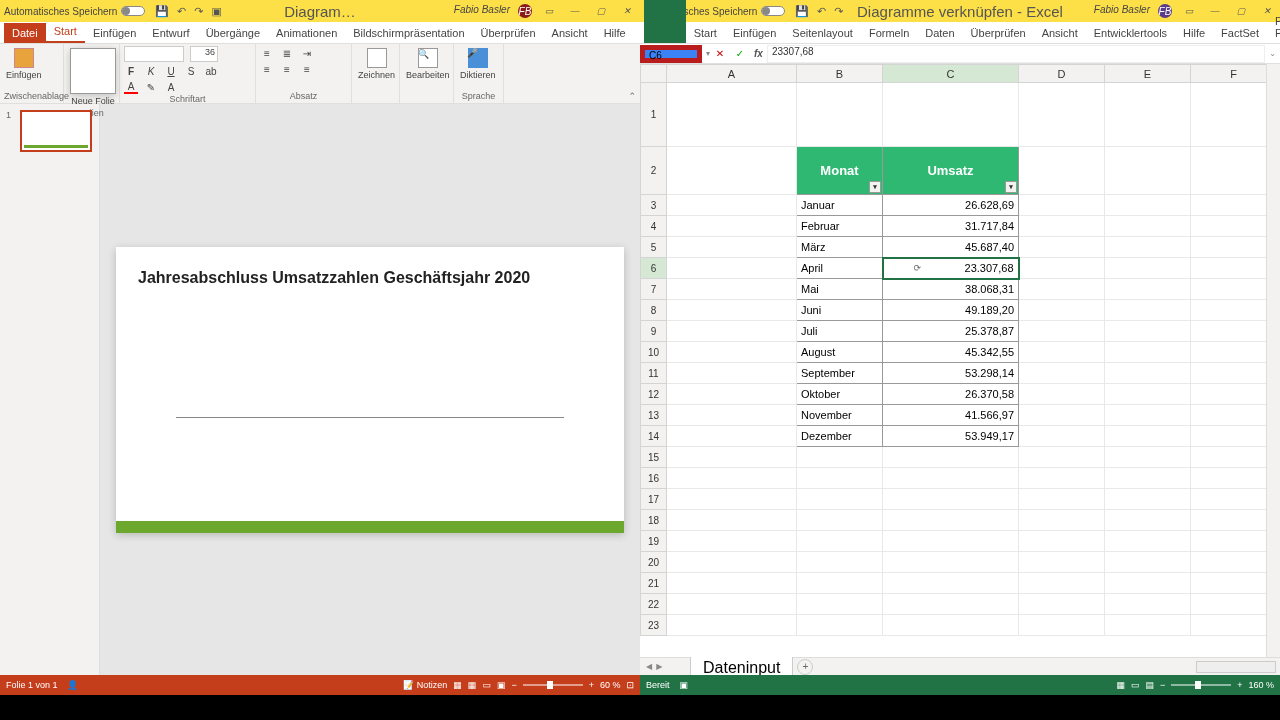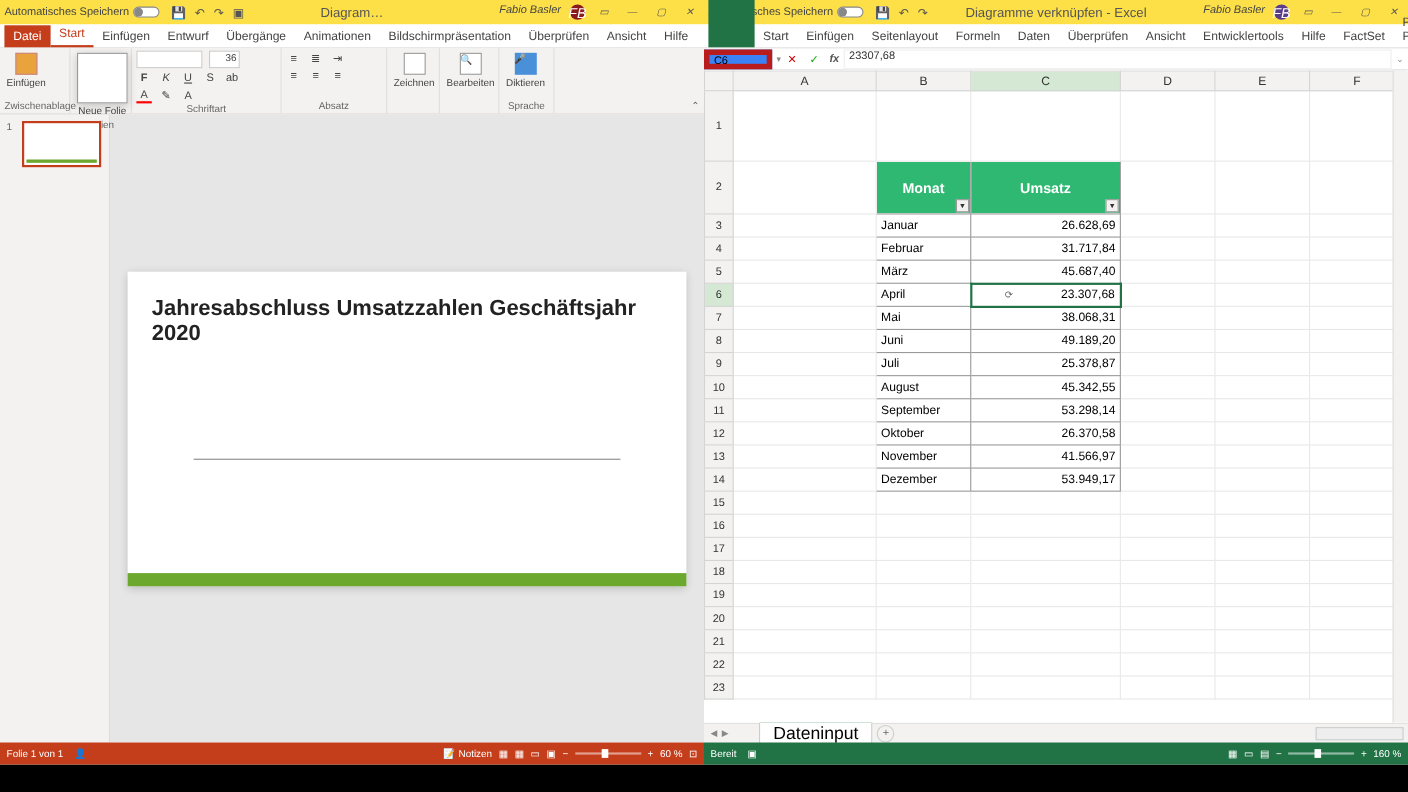--- a/index.html
+++ b/index.html
@@ -7,23 +7,23 @@
 .app { background: #fff; display: flex; flex-direction: column; position: relative; }
 .pp { width: 640px; height: 695px; }
 .xl { width: 640px; height: 695px; }
 
 
 .titlebar { height: 22px; background: #fde047; display: flex; align-items: center; font-size: 10px; color: #444; padding: 0 4px; position: relative; }
 .titlebar .autosave { display: flex; align-items: center; gap: 4px; }
 .toggle { width: 24px; height: 10px; border: 1px solid #888; border-radius: 5px; position: relative; background: #fff; }
 .toggle::after { content: ""; position: absolute; width: 8px; height: 8px; background: #888; border-radius: 50%; left: 0; top: 0; }
 .tb-icons { display: flex; gap: 8px; margin-left: 10px; font-size: 11px; color: #555; }
-.tb-center { position: absolute; left: 50%; transform: translateX(-50%); font-size: 12px; color: #555; }
+.tb-center { position: absolute; left: 50%; transform: translateX(-50%); font-size: 15px; color: #555; }
 .tb-right { margin-left: auto; display: flex; align-items: flex-start; gap: 8px; font-style: italic; }
-.user-badge { width: 14px; height: 14px; border-radius: 50%; background: #8b1a1a; color: #fff; font-size: 13px; display: flex; align-items: center; justify-content: center; }
+.user-badge { width: 14px; height: 14px; border-radius: 50%; background: #8b1a1a; color: #fff; font-size: 10px; display: flex; align-items: center; justify-content: center; }
 .user-badge.xl { background: #5b3c88; }
 .win-btn { width: 18px; height: 14px; display: flex; align-items: center; justify-content: center; font-size: 9px; color: #555; }
 
 
 .tabs { height: 22px; display: flex; align-items: flex-end; font-size: 11px; border-bottom: 1px solid #e1dfdd; padding-left: 4px; gap: 0; position: relative; }
 .tab { padding: 4px 8px; cursor: pointer; color: #444; }
 .tab.file { background: #c43e1c; color: #fff; font-weight: 400; }
 .tab.file.xl { background: #217346; }
 .tab.active { border-bottom: 2px solid #c43e1c; color: #c43e1c; }
 .tabs-right { margin-left: auto; display: flex; align-items: center; gap: 8px; padding-right: 6px; color: #555; font-size: 10px; }
@@ -44,21 +44,21 @@
 .collapse-arrow { position: absolute; right: 4px; bottom: 2px; font-size: 9px; color: #666; }
 
 
 .pp-body { flex: 1; display: flex; background: #e6e6e6; overflow: hidden; }
 .thumb-pane { width: 100px; background: #f3f2f1; border-right: 1px solid #ddd; padding: 6px; }
 .thumb-num { font-size: 9px; color: #666; float: left; }
 .thumb { width: 72px; height: 42px; background: #fff; border: 2px solid #c43e1c; margin-left: 14px; position: relative; }
 .thumb::after { content: ""; position: absolute; bottom: 2px; left: 2px; right: 2px; height: 3px; background: #6ca82e; }
 .slide-area { flex: 1; display: flex; align-items: center; justify-content: center; }
 .slide { width: 508px; height: 286px; background: #fff; box-shadow: 0 2px 8px rgba(0,0,0,.2); position: relative; padding: 22px; }
-.slide-title { font-size: 20px; font-weight: 700; color: #222; }
+.slide-title { font-size: 16px; font-weight: 700; color: #222; }
 .slide-line { position: absolute; left: 60px; right: 60px; top: 170px; height: 1px; background: #888; }
 .slide-bar { position: absolute; left: 0; right: 0; bottom: 0; height: 12px; background: #6ca82e; }
 
 
 .pp-status { height: 20px; background: #c43e1c; color: #fff; font-size: 9px; display: flex; align-items: center; padding: 0 6px; gap: 10px; }
 .pp-status .right { margin-left: auto; display: flex; align-items: center; gap: 6px; }
 .zoom-slider { width: 60px; height: 2px; background: rgba(255,255,255,.5); position: relative; }
 .zoom-slider::after { content: ""; position: absolute; width: 6px; height: 8px; background: #fff; left: 40%; top: -3px; }
 
 

